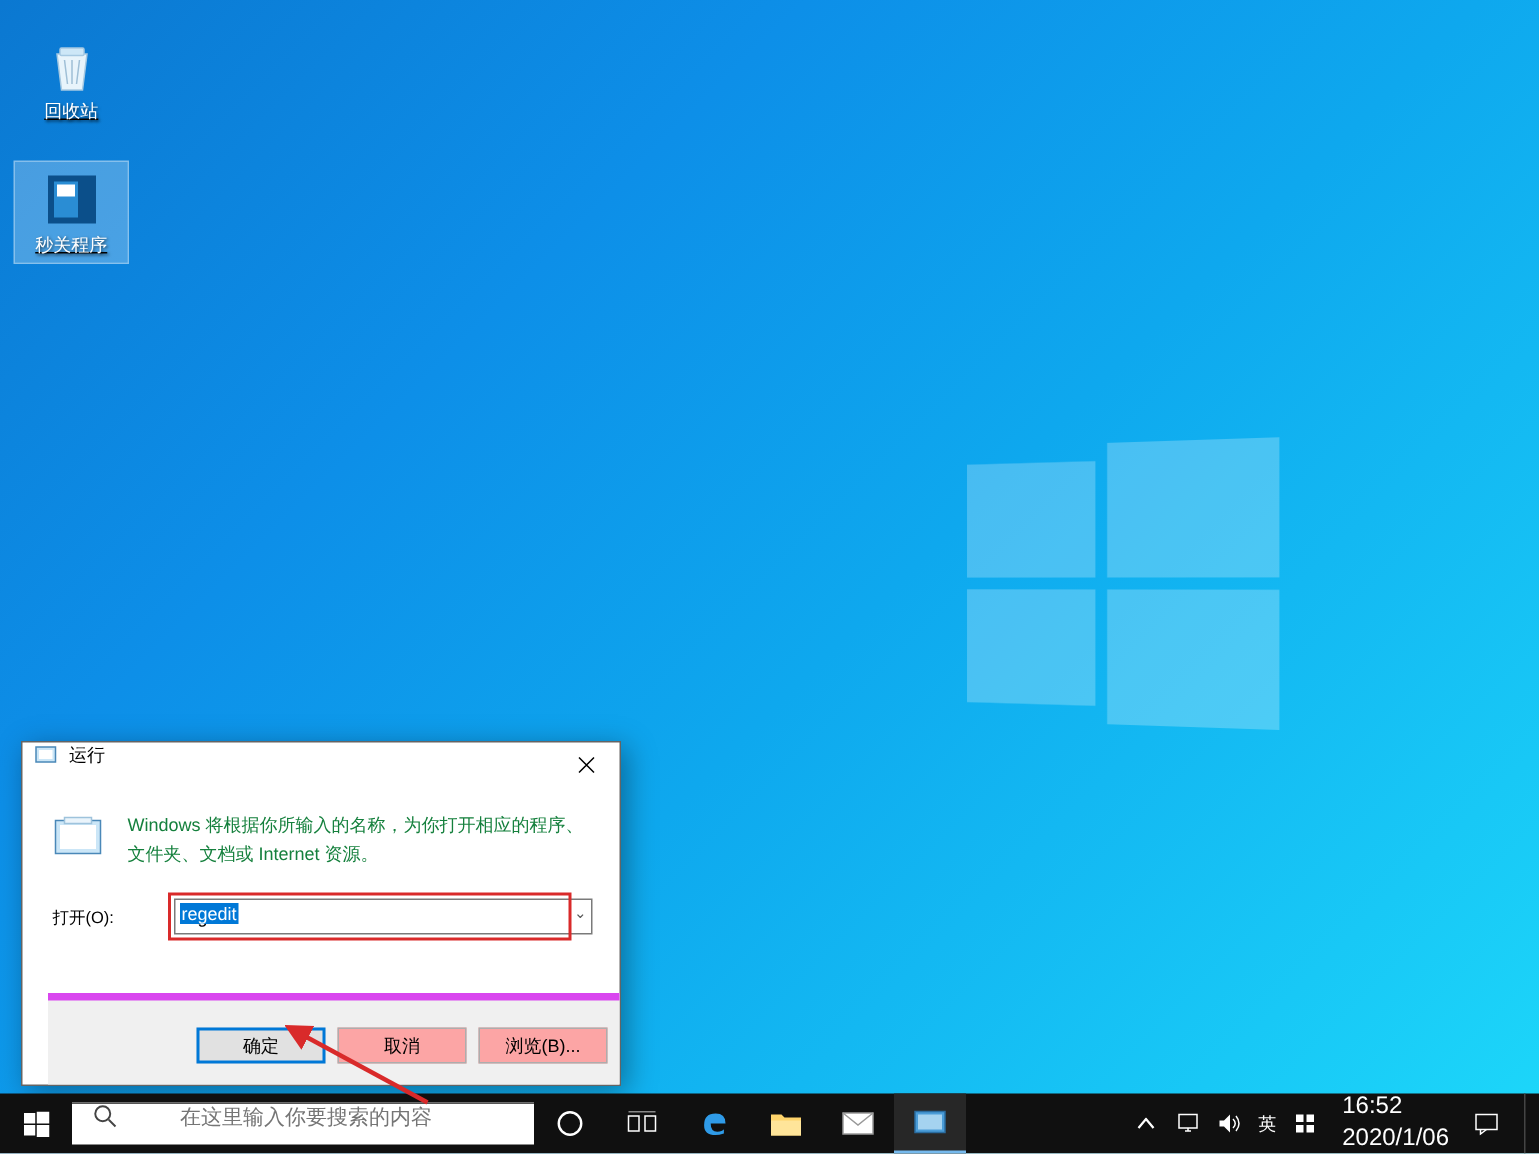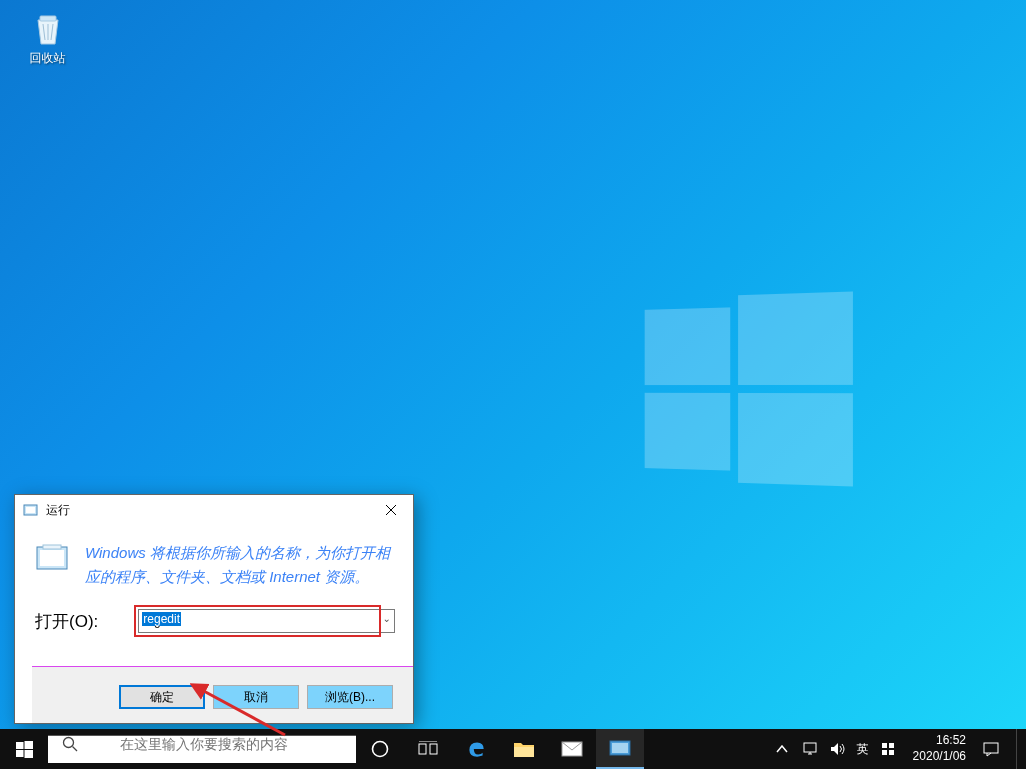--- a/index.html
+++ b/index.html
@@ -18,57 +18,57 @@
       width: 210px; height: 185px; opacity: 0.4;
       transform: perspective(400px) rotateY(-8deg);
     }
     .win-logo-bg .q { position: absolute; background: rgba(255,255,255,0.6); }
     .win-logo-bg .q1 { left: 0; top: 12px; width: 90px; height: 78px; }
     .win-logo-bg .q2 { left: 98px; top: 0; width: 112px; height: 90px; }
     .win-logo-bg .q3 { left: 0; top: 98px; width: 90px; height: 78px; }
     .win-logo-bg .q4 { left: 98px; top: 98px; width: 112px; height: 90px; }
     
     
-    .desktop-icons { position: absolute; left: 10px; top: 3px; }
+    .desktop-icons { position: absolute; left: 10px; top: 19px; text-decoration: underline; }
     .desktop-icon { width: 75px; text-align: center; margin-bottom: 22px; padding: 4px 2px; cursor: pointer; }
     .desktop-icon.selected { background: rgba(255,255,255,0.25); outline: 1px solid rgba(255,255,255,0.5); }
     .desktop-icon .icon-img { height: 42px; display: flex; align-items: center; justify-content: center; margin-bottom: 2px; }
     .desktop-icon .label { color: #fff; font-size: 12px; text-shadow: 1px 1px 2px rgba(0,0,0,0.6); line-height: 1.25; }
     
     
     .run-dialog {
       position: absolute; left: 14px; top: 494px;
       width: 400px; height: 230px;
       background: #fff; border: 1px solid #646464;
       box-shadow: 4px 4px 18px rgba(0,0,0,0.35);
       display: flex; flex-direction: column;
     }
-    .titlebar { height: 30px; display: flex; align-items: center; padding-left: 8px; }
+    .titlebar { height: 30px; display: flex; padding-left: 8px; }
     .titlebar .app-icon { width: 16px; height: 16px; margin-right: 7px; }
     .titlebar .title { font-size: 12px; flex: 1; }
     .titlebar .close-btn { width: 44px; height: 30px; display: flex; align-items: center; justify-content: center; cursor: pointer; font-size: 14px; }
     .dialog-body { padding: 16px 20px 8px 20px; display: flex; gap: 14px; }
     .dialog-body .big-icon { width: 36px; height: 36px; flex-shrink: 0; }
-    .dialog-body .desc { font-size: 15px; line-height: 1.6; color: #3b82f6; font-style: italic; }
+    .dialog-body .desc { font-size: 12px; line-height: 1.6; color: #15803d; }
     .open-row { padding: 12px 18px 4px 20px; display: flex; align-items: center; gap: 8px; }
-    .open-row .open-label { font-size: 17px; }
+    .open-row .open-label { font-size: 11px; }
     .open-row .combo { flex: 1; position: relative; margin-left: 32px; }
     .open-row .combo input {
       width: 100%; height: 24px; border: 1px solid #7a7a7a; padding: 0 22px 0 4px;
       font-size: 12px;
     }
     .open-row .combo .sel-text {
       position: absolute; left: 4px; top: 3px; background: #0078d7; color: #fff;
       font-size: 12px; padding: 0 1px;
     }
     .open-row .combo .chev { position: absolute; right: 4px; top: 4px; font-size: 10px; color: #555; pointer-events: none; }
     .open-row .red-box { position: absolute; left: -4px; top: -4px; right: 14px; bottom: -4px; border: 2px solid #d92a2a; pointer-events: none; }
-    .button-row { padding: 18px 20px 14px; display: flex; justify-content: flex-end; gap: 8px; background: #f0f0f0; border-top: 1px solid #d946ef; margin-top: auto; margin-left: 17px; }
+    .button-row { padding: 18px 8px 14px; display: flex; justify-content: flex-end; gap: 8px; background: #f0f0f0; border-top: 5px solid #d946ef; margin-top: auto; margin-left: 17px; }
     .button-row button {
-      width: 86px; height: 24px; font-size: 12px; background: #7dd3fc;
+      width: 86px; height: 24px; font-size: 12px; background: #fca5a5;
       border: 1px solid #adadad; cursor: pointer;
     }
     .button-row button.primary { border: 2px solid #0078d7; background: #e1e1e1; }
     
     
     .arrow-annot { position: absolute; left: 190px; top: 683px; pointer-events: none; z-index: 5; }
     
     
     .taskbar {
       position: absolute; left: 0; bottom: 0; width: 100%; height: 40px;
@@ -76,21 +76,21 @@
     }
     .start-btn { width: 48px; height: 40px; display: flex; align-items: center; justify-content: center; cursor: pointer; }
     .search-box { width: 308px; height: 28px; background: #fff; display: flex; align-items: flex-start; border-top: 1px solid #555; gap: 32px; }
     .search-box .search-icon { margin: 0 10px 0 14px; color: #333; }
     .search-box input { border: none; outline: none; font-size: 14px; color: #666; flex: 1; background: transparent; }
     .tb-icon { width: 48px; height: 40px; display: flex; align-items: center; justify-content: center; cursor: pointer; }
     .tb-icon.active { background: #272727; border-bottom: 2px solid #76b9ed; }
     .tb-spacer { flex: 1; }
     .tray { display: flex; align-items: center; gap: 10px; padding-right: 4px; font-size: 12px; }
     .tray .ime { font-size: 12px; }
-    .tray .clock { text-align: right; font-size: 12px; line-height: 1.3; padding: 0 6px; }
+    .tray .clock { text-align: left; font-size: 16px; line-height: 1.3; padding: 0 6px; }
     .tray .showdesk { width: 6px; height: 40px; border-left: 1px solid #444; margin-left: 6px; }
     .tray-icon { width: 18px; display:flex; justify-content:center; cursor: pointer; }
   </style>
 </head>
 <body>
 
 <div class="desktop">
   <div class="win-logo-bg">
     <div class="q q1"></div>
       <div class="q q2"></div>
@@ -101,20 +101,30 @@
   <div class="desktop-icons">
     <div class="desktop-icon">
       <div class="icon-img">
         <svg width="40" height="40" viewBox="0 0 40 40">
             <path d="M10 12 L30 12 L27 36 L13 36 Z" fill="#e8f4fb" stroke="#a6c9e2"></path>
             <rect x="12" y="8" width="16" height="5" rx="1" fill="#cde7f7" stroke="#a6c9e2"></rect>
             <path d="M15 16 L17 32 M20 16 L20 32 M25 16 L23 32" stroke="#9fbfd6" stroke-width="1"></path>
           </svg>
       </div>
       <div class="label">回收站</div>
+    </div>
+    <div class="desktop-icon selected">
+      <div class="icon-img">
+        <svg width="40" height="40" viewBox="0 0 40 40">
+            <rect x="4" y="4" width="32" height="32" fill="#0b4f8a"></rect>
+            <rect x="8" y="8" width="16" height="24" fill="#2a8dd4"></rect>
+            <rect x="10" y="10" width="12" height="8" fill="#fff"></rect>
+          </svg>
+      </div>
+      <div class="label">秒关程序</div>
     </div>
   </div>
 
   <div class="run-dialog">
     <div class="titlebar">
       <span class="app-icon">
         <svg width="16" height="16" viewBox="0 0 16 16">
             <rect x="1" y="3" width="13" height="10" fill="#cbe6f7" stroke="#4a88b8"></rect>
             <rect x="3" y="5" width="9" height="6" fill="#fff"></rect>
           </svg>

